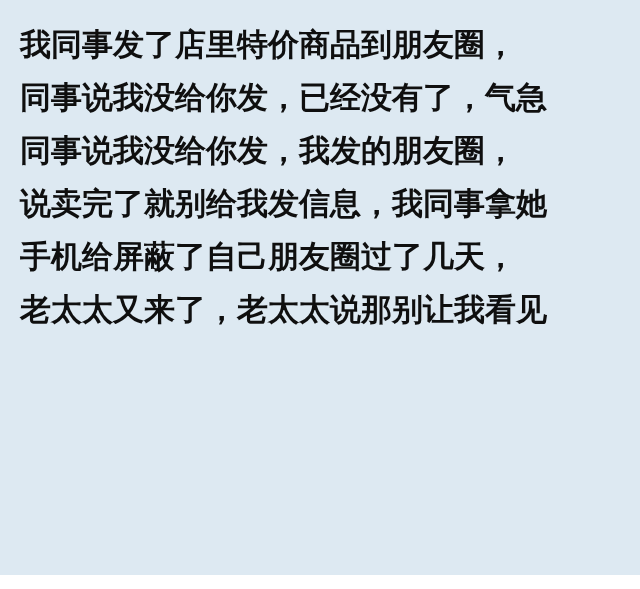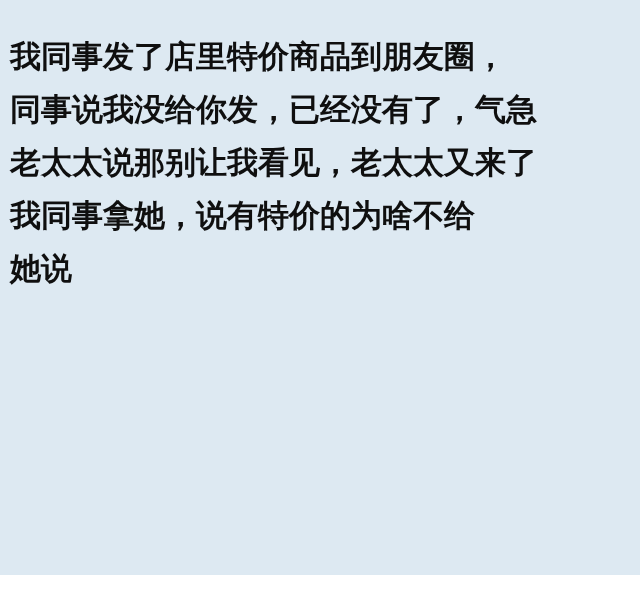--- a/index.html
+++ b/index.html
@@ -16,23 +16,23 @@
   #page {
     position: relative;
     width: 640px;
     height: 589px;
     background: #dde9f2;
     box-sizing: border-box;
   }
   #text-block {
     position: absolute;
     left: 0;
-    top: 16px;
+    top: 4px;
     width: 640px;
-    padding: 14px 6px 0 10px;
+    padding: 14px 6px 0 20px;
     box-sizing: border-box;
   }
   .text-line {
     font-family: "DejaVu Sans", "Liberation Sans", sans-serif;
     font-size: 31px;
     font-weight: 700;
     line-height: 53px;
     color: #0f0f0f;
     letter-spacing: 0px;
     white-space: nowrap;
@@ -47,18 +47,19 @@
     background: #ffffff;
   }
 </style>
 </head>
 <body>
 
 <div id="page">
   <div id="text-block">
     <div class="text-line">我同事发了店里特价商品到朋友圈，</div>
     <div class="text-line">同事说我没给你发，已经没有了，气急</div>
-    <div class="text-line">老太太说那别让我看见，老太太又来了</div>
-    <div class="text-line">我同事拿她，说有特价的为啥不给</div>
-    <div class="text-line">她说</div>
+    <div class="text-line">同事说我没给你发，我发的朋友圈，</div>
+    <div class="text-line">说卖完了就别给我发信息，我同事拿她</div>
+    <div class="text-line">手机给屏蔽了自己朋友圈过了几天，</div>
+    <div class="text-line">老太太又来了，老太太说那别让我看见</div>
   </div>
   <div class="bottom-bar"></div>
 </div>
 
 </body></html>

